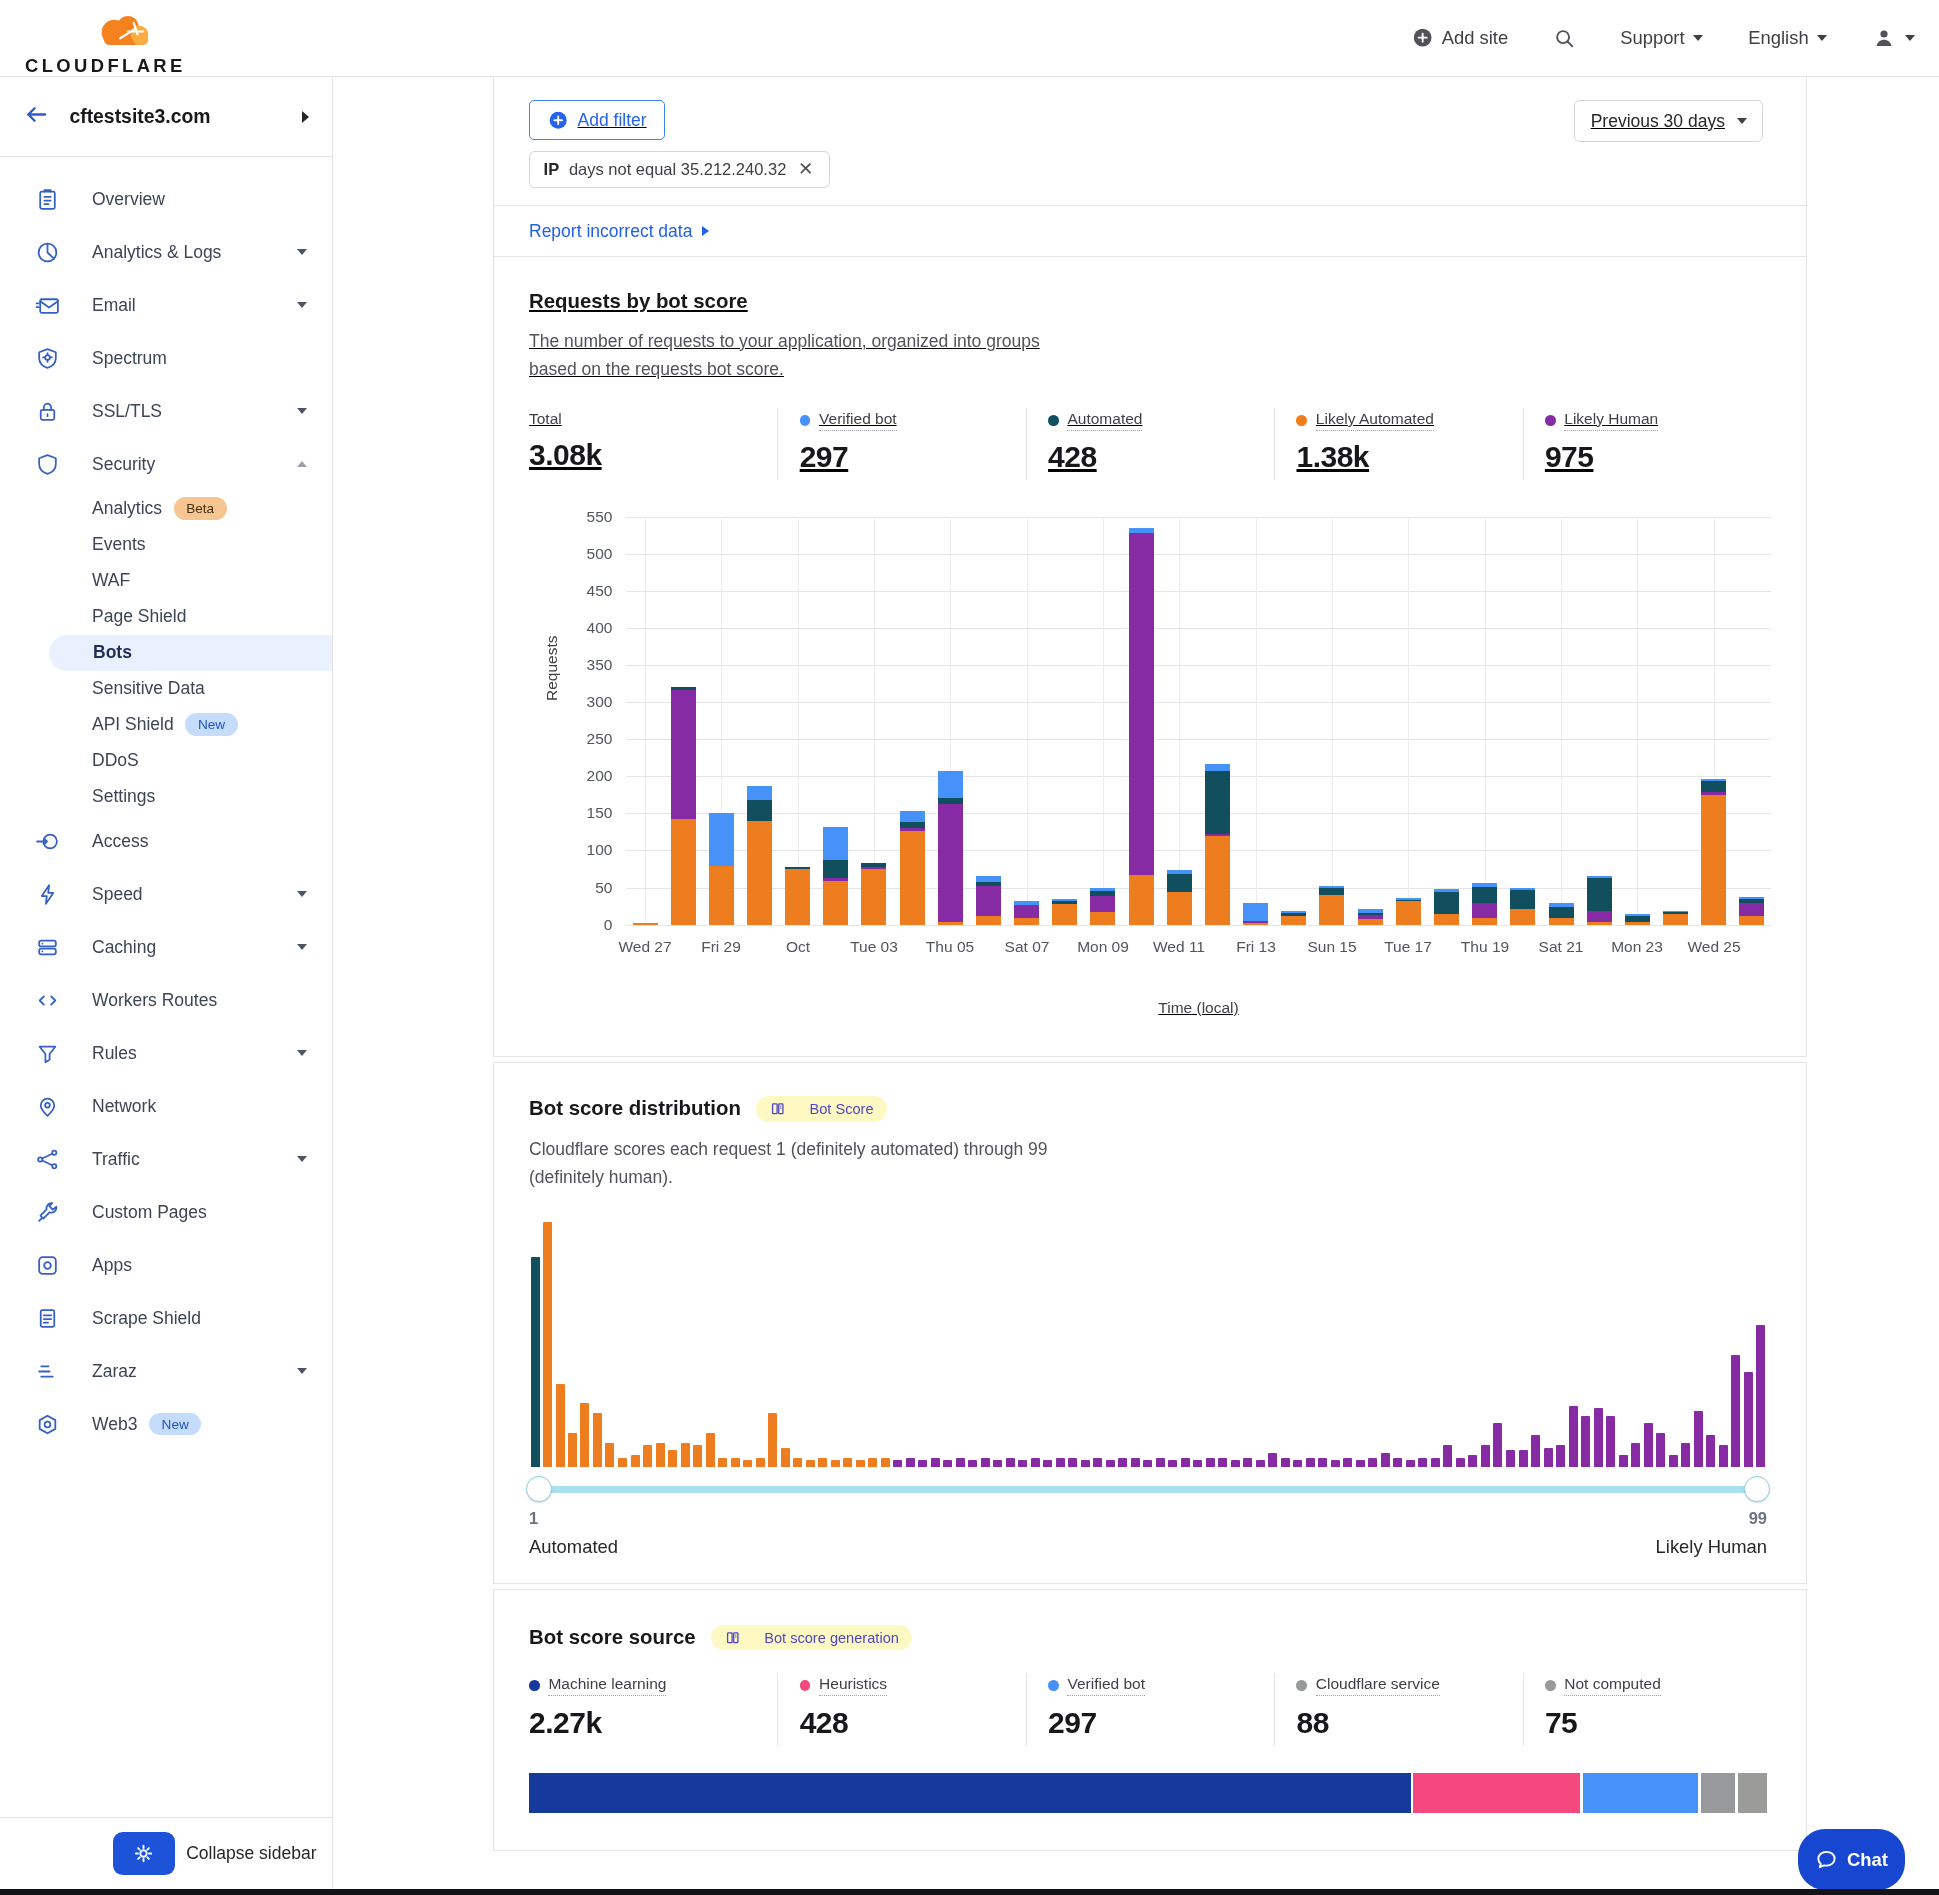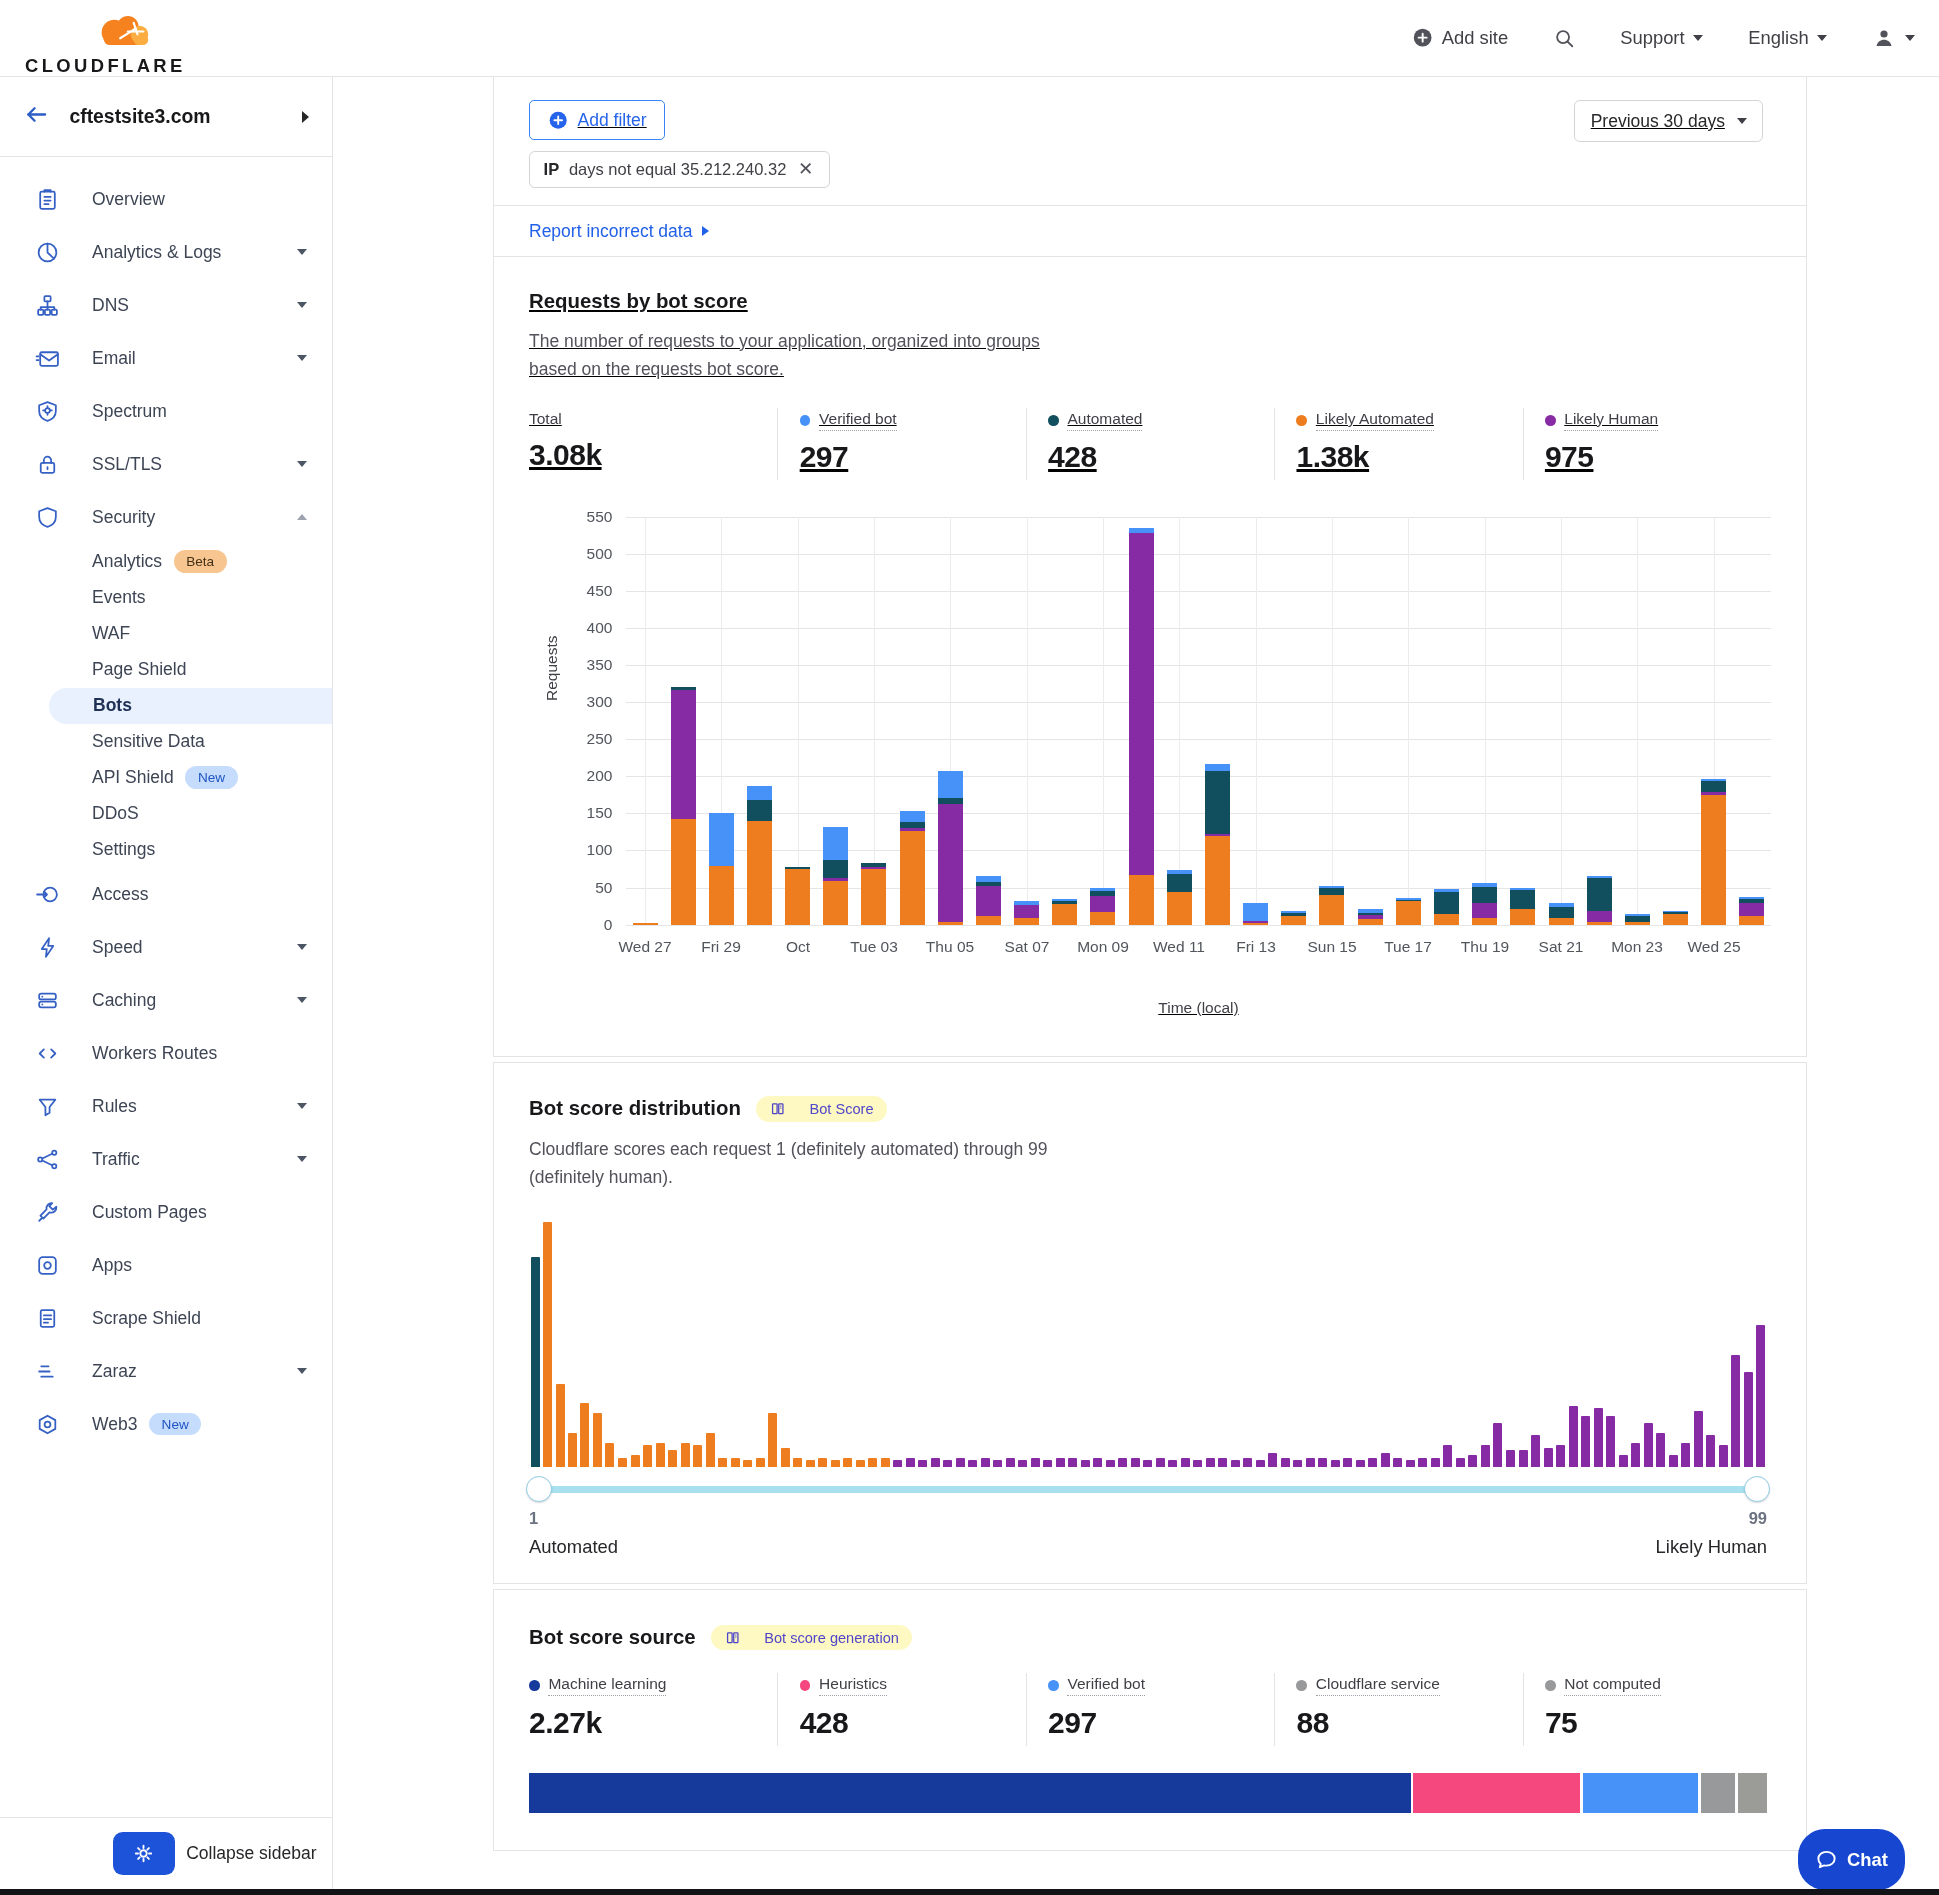--- a/index.html
+++ b/index.html
@@ -190,33 +190,20 @@
               <circle cx="12" cy="12" r="8.5"></circle>
               <path d="M12 3.5V12l6.2 5.8"></path>
             </svg>
           </span>
           <span class="nav-lb">Analytics &amp; Logs</span>
           <span class="chev down"></span>
         </div>
         <div class="nav-item">
           <span class="nav-ic">
             <svg viewBox="0 0 24 24" fill="none" stroke="#3560c4" stroke-width="1.7" stroke-linecap="round" stroke-linejoin="round">
-              <rect x="9" y="3" width="6" height="5" rx="1"></rect>
-              <rect x="3" y="16" width="5" height="5" rx="1"></rect>
-              <rect x="9.5" y="16" width="5" height="5" rx="1"></rect>
-              <rect x="16" y="16" width="5" height="5" rx="1"></rect>
-              <path d="M12 8v4M5.5 16v-2.5h13V16M12 12v4"></path>
-            </svg>
-          </span>
-          <span class="nav-lb">DNS</span>
-          <span class="chev down"></span>
-        </div>
-        <div class="nav-item">
-          <span class="nav-ic">
-            <svg viewBox="0 0 24 24" fill="none" stroke="#3560c4" stroke-width="1.7" stroke-linecap="round" stroke-linejoin="round">
               <rect x="5" y="6" width="17" height="13" rx="1.5"></rect>
               <path d="M5 8l8.5 6L22 8"></path>
               <path d="M1.5 10h2M1.5 13.5h2"></path>
             </svg>
           </span>
           <span class="nav-lb">Email</span>
           <span class="chev down"></span>
         </div>
         <div class="nav-item">
           <span class="nav-ic">
@@ -314,20 +301,29 @@
           <span class="nav-lb">Workers Routes</span>
         </div>
         <div class="nav-item">
           <span class="nav-ic">
             <svg viewBox="0 0 24 24" fill="none" stroke="#3560c4" stroke-width="1.7" stroke-linecap="round" stroke-linejoin="round">
               <path d="M4.5 5.5h15L14 12.5V18l-4 2.5v-8z"></path>
             </svg>
           </span>
           <span class="nav-lb">Rules</span>
           <span class="chev down"></span>
+        </div>
+        <div class="nav-item">
+          <span class="nav-ic">
+            <svg viewBox="0 0 24 24" fill="none" stroke="#3560c4" stroke-width="1.7" stroke-linecap="round" stroke-linejoin="round">
+              <path d="M12 21c-4-3.8-6.5-7-6.5-10a6.5 6.5 0 0 1 13 0c0 3-2.5 6.2-6.5 10z"></path>
+              <circle cx="12" cy="10.8" r="2.2"></circle>
+            </svg>
+          </span>
+          <span class="nav-lb">Network</span>
         </div>
         <div class="nav-item">
           <span class="nav-ic">
             <svg viewBox="0 0 24 24" fill="none" stroke="#3560c4" stroke-width="1.7" stroke-linecap="round" stroke-linejoin="round">
               <circle cx="5" cy="12" r="2"></circle>
               <circle cx="18.5" cy="5.5" r="2"></circle>
               <circle cx="18.5" cy="18.5" r="2"></circle>
               <path d="M7 11l9.5-4.5M7 13l9.5 4.5"></path>
             </svg>
           </span>

